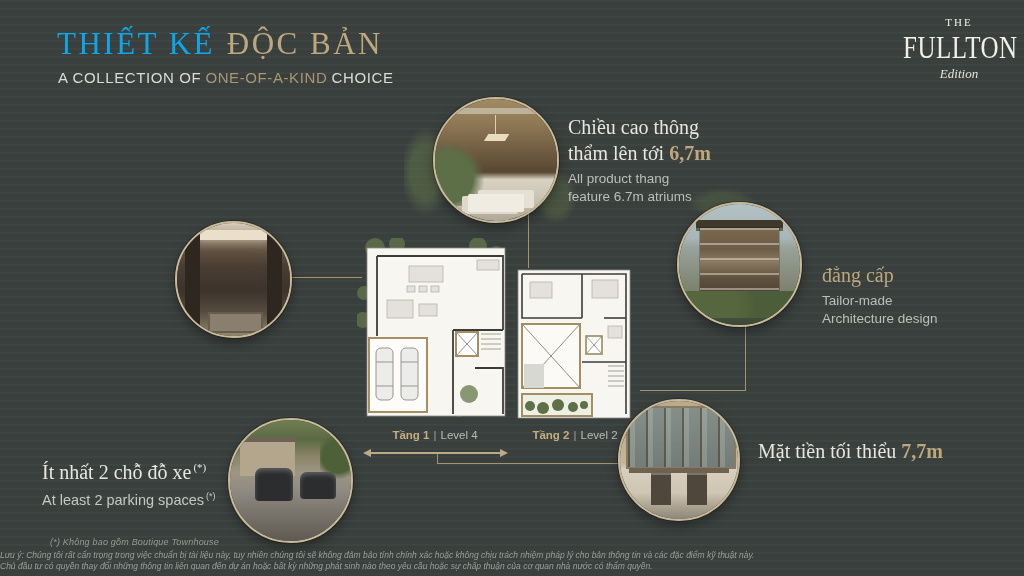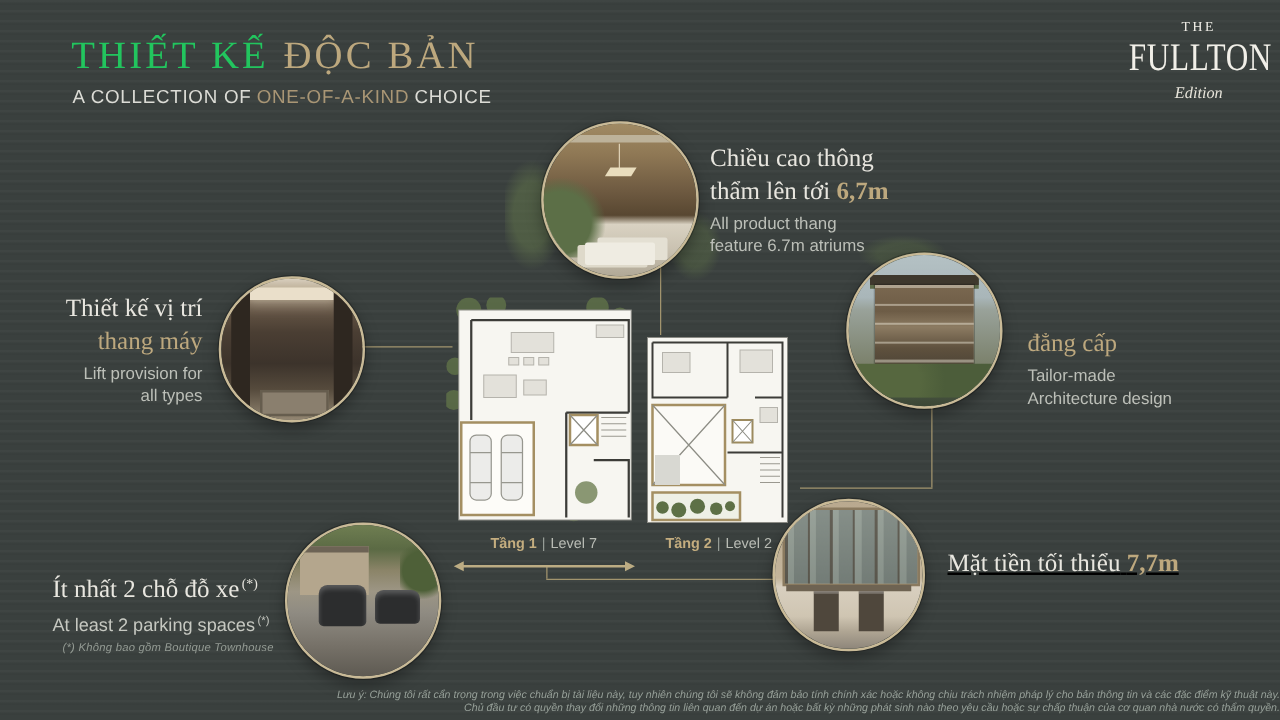--- a/index.html
+++ b/index.html
@@ -3,21 +3,21 @@
 <meta charset="utf-8">
 <style>
   html,body{margin:0;padding:0;}
   body{width:1024px;height:576px;overflow:hidden;background:#2e3433;font-family:"Liberation Sans",sans-serif;}
   .slide{position:relative;width:1024px;height:576px;background:#3a403e;overflow:hidden;}
   .stripes{position:absolute;inset:0;
     background:repeating-linear-gradient(180deg, rgba(255,255,255,.028) 0 1px, rgba(0,0,0,.03) 3px 4px, rgba(255,255,255,0) 4px 8px);}
   .abs{position:absolute;}
   .serif{font-family:"Liberation Serif",serif;}
   .gold{color:#bda87e;}
-  .white{color:#22c55e;}
+  .white{color:#0ea5e9;}
   
   .title{left:57px;top:26px;font-size:31px;letter-spacing:2.5px;font-weight:400;white-space:nowrap;}
   .title .gold{margin-left:.38em;text-align:center;}
   .subtitle{left:58px;top:69px;font-size:15px;letter-spacing:.6px;color:#dcdcd6;white-space:nowrap;}
   .subtitle .gold{color:#a99675;margin:0 .28em;}
   
   .logo{left:903px;top:16px;width:112px;text-align:center;color:#f1efe8;}
   .logo-the{font-size:11px;letter-spacing:2px;font-family:"Liberation Serif",serif;}
   .logo-name{font-size:25px;font-family:"Liberation Serif",serif;letter-spacing:.5px;transform:scaleY(1.25);transform-origin:center top;margin-top:2px;}
   .logo-edition{font-size:13px;font-style:italic;font-family:"Liberation Serif",serif;margin-top:8px;color:#e7e4da;}
@@ -72,22 +72,22 @@
   .plan-label .vi{color:#c4ad7f;font-weight:bold;}
   .plan-label .div{color:#9aa09a;margin:0 4px;}
   .plan-label .en{color:#b9bcb5;}
   
   .dim-arrow{position:absolute;left:363px;top:449px;width:145px;height:8px;}
   .dim-arrow .bar{position:absolute;left:6px;right:6px;top:3px;height:2px;background:#bcac83;}
   .dim-arrow .head-l,.dim-arrow .head-r{position:absolute;top:0;width:0;height:0;border-top:4px solid transparent;border-bottom:4px solid transparent;}
   .dim-arrow .head-l{left:0;border-right:8px solid #bcac83;}
   .dim-arrow .head-r{right:0;border-left:8px solid #bcac83;}
   .foliage{position:absolute;pointer-events:none;}
-  .footnote{left:50px;top:513px;font-size:9px;font-style:italic;color:#949b94;letter-spacing:.2px;}
-  .disclaimer{left:0;top:550px;width:1024px;text-align:right;font-size:8.5px;font-style:italic;color:#97a099;line-height:11px;}
+  .footnote{left:50px;top:537px;font-size:9px;font-style:italic;color:#949b94;letter-spacing:.2px;}
+  .disclaimer{left:0;top:550px;width:1024px;text-align:left;font-size:8.5px;font-style:italic;color:#97a099;line-height:11px;}
 </style>
 </head>
 <body>
 
 <div class="slide">
   <div class="stripes"></div>
 
   <div class="foliage" style="left:404px;top:126px;width:48px;height:92px;background:radial-gradient(ellipse at 45% 50%, rgba(96,115,74,.55) 0 40%, rgba(96,115,74,0) 68%);"></div>
   <div class="foliage" style="left:534px;top:168px;width:44px;height:58px;background:radial-gradient(ellipse at 50% 50%, rgba(90,108,70,.45) 0 40%, rgba(90,108,70,0) 68%);"></div>
   <div class="foliage" style="left:686px;top:188px;width:72px;height:30px;background:radial-gradient(ellipse at 50% 50%, rgba(90,108,70,.4) 0 40%, rgba(90,108,70,0) 70%);"></div>
@@ -191,21 +191,21 @@
     <g fill="#5d7046">
       <circle cx="14" cy="140" r="5"></circle>
         <circle cx="27" cy="142" r="6"></circle>
         <circle cx="42" cy="139" r="6"></circle>
         <circle cx="57" cy="141" r="5"></circle>
         <circle cx="68" cy="139" r="4"></circle>
     </g>
   </svg>
 
   <div class="abs plan-label" style="left:360px;top:429px;width:150px;">
-    <span class="vi">Tầng 1</span><span class="div">|</span><span class="en">Level 7</span>
+    <span class="vi">Tầng 1</span><span class="div">|</span><span class="en">Level 4</span>
   </div>
   <div class="abs plan-label" style="left:510px;top:429px;width:130px;">
     <span class="vi">Tầng 2</span><span class="div">|</span><span class="en">Level 2</span>
   </div>
 
   <div class="dim-arrow">
     <span class="head-l"></span>
     <span class="bar"></span>
     <span class="head-r"></span>
   </div>
@@ -255,30 +255,20 @@
       <span>Chiều cao thông</span><br>
       <span>thẩm lên tới</span>
       <span class="gold" style="font-weight:bold;margin-top:12px;">6,7m</span>
     </div>
     <div class="co-en">
       <span>All product thang</span><br>
       <span>feature 6.7m atriums</span>
     </div>
   </div>
 
-  <div class="abs" style="left:18px;top:234px;width:144px;text-align:right;">
-    <div class="co-vi">
-      <span>Thiết kế vị trí</span><br>
-      <span class="gold">thang máy</span>
-    </div>
-    <div class="co-en">
-      <span>Lift provision for</span><br>
-      <span>all types</span>
-    </div>
-  </div>
 
   <div class="abs" style="left:822px;top:236px;width:185px;">
     <div class="co-vi">
       <br>
       <span class="gold">đẳng cấp</span>
     </div>
     <div class="co-en">
       <span>Tailor-made</span><br>
       <span>Architecture design</span>
     </div>
@@ -286,21 +276,21 @@
 
   <div class="abs" style="left:42px;top:454px;width:235px;">
     <div class="co-vi gold">
       <span>Ít nhất 2 chỗ đỗ xe</span><span class="sup">(*)</span>
     </div>
     <div class="co-en" style="font-size:14.5px;margin-top:2px;color:#c6c8c1;">
       <span>At least 2 parking spaces</span><span class="sup-en">(*)</span>
     </div>
   </div>
 
-  <div class="abs" style="left:758px;top:438px;width:250px;text-decoration:underline;">
+  <div class="abs" style="left:758px;top:438px;width:250px;">
     <div class="co-vi">
       <span>Mặt tiền tối thiểu</span>
       <span class="gold" style="font-weight:bold;">7,7m</span>
     </div>
   </div>
 
   <div class="abs footnote">(*) Không bao gồm Boutique Townhouse</div>
 
   <div class="abs disclaimer">
     <div>Lưu ý: Chúng tôi rất cẩn trọng trong việc chuẩn bị tài liệu này, tuy nhiên chúng tôi sẽ không đảm bảo tính chính xác hoặc không chịu trách nhiệm pháp lý cho bản thông tin và các đặc điểm kỹ thuật này.</div>

